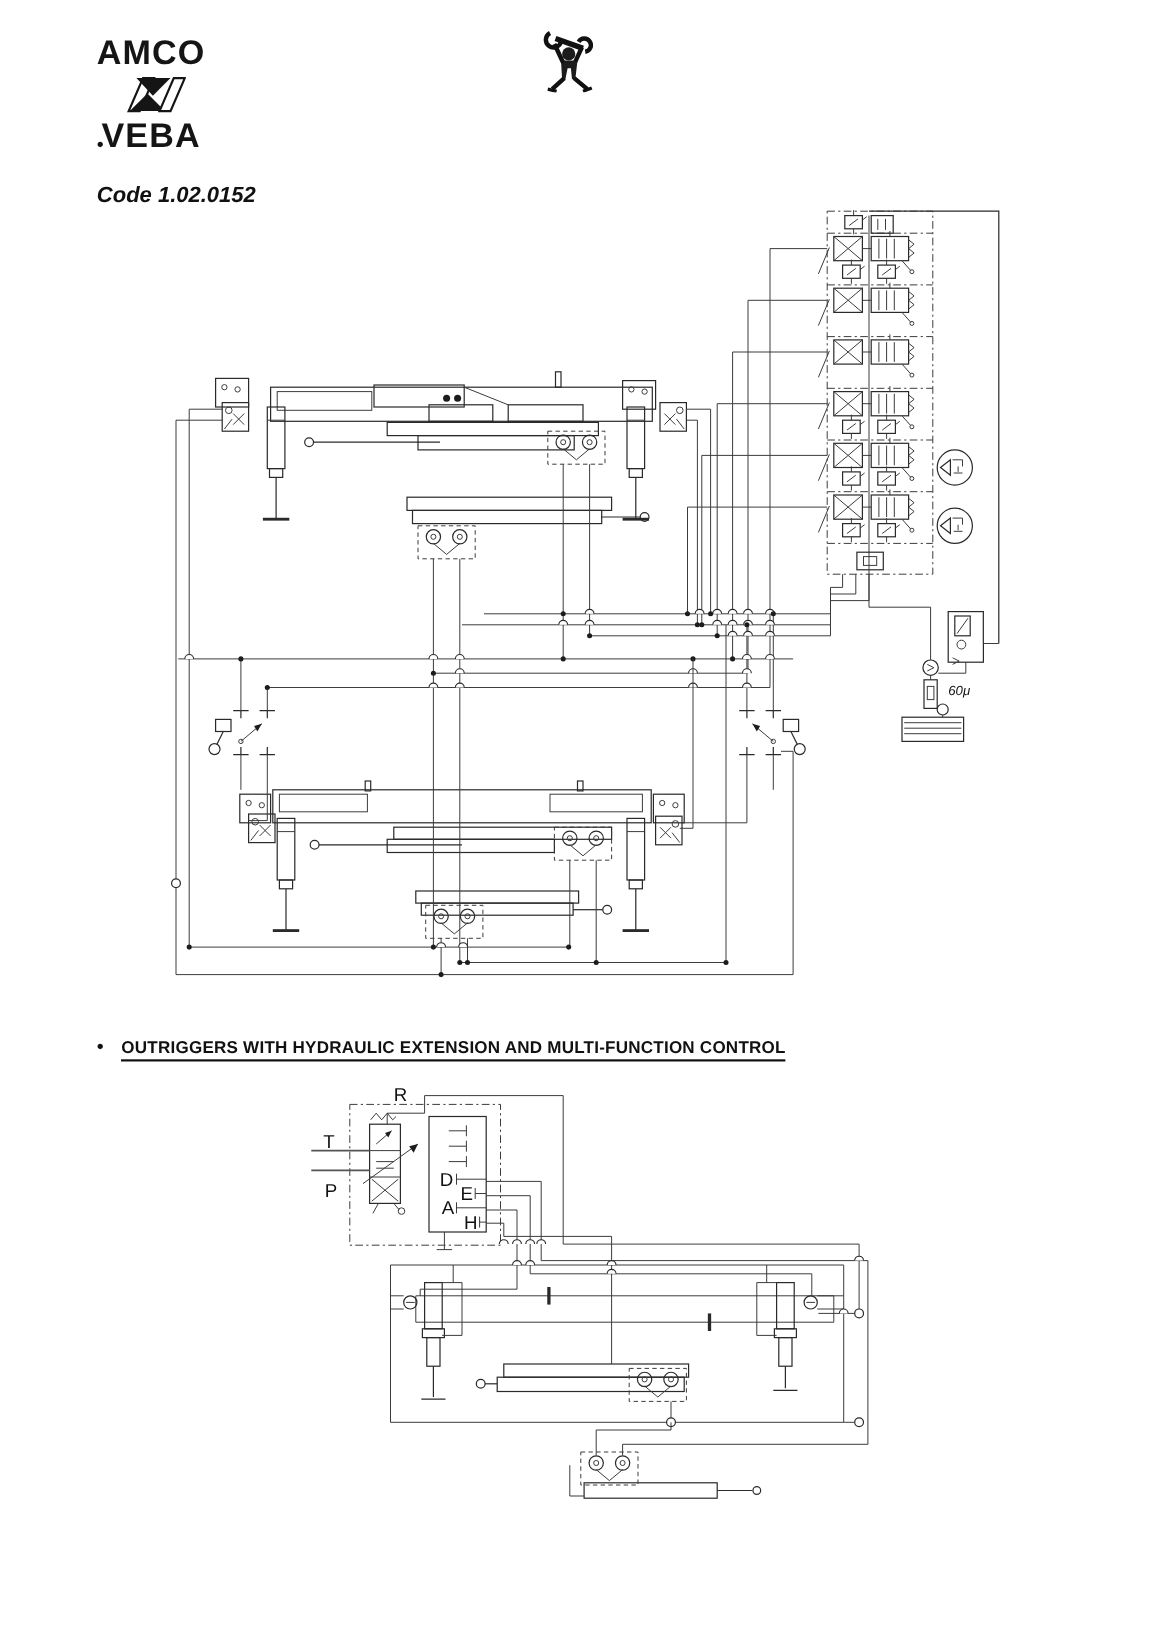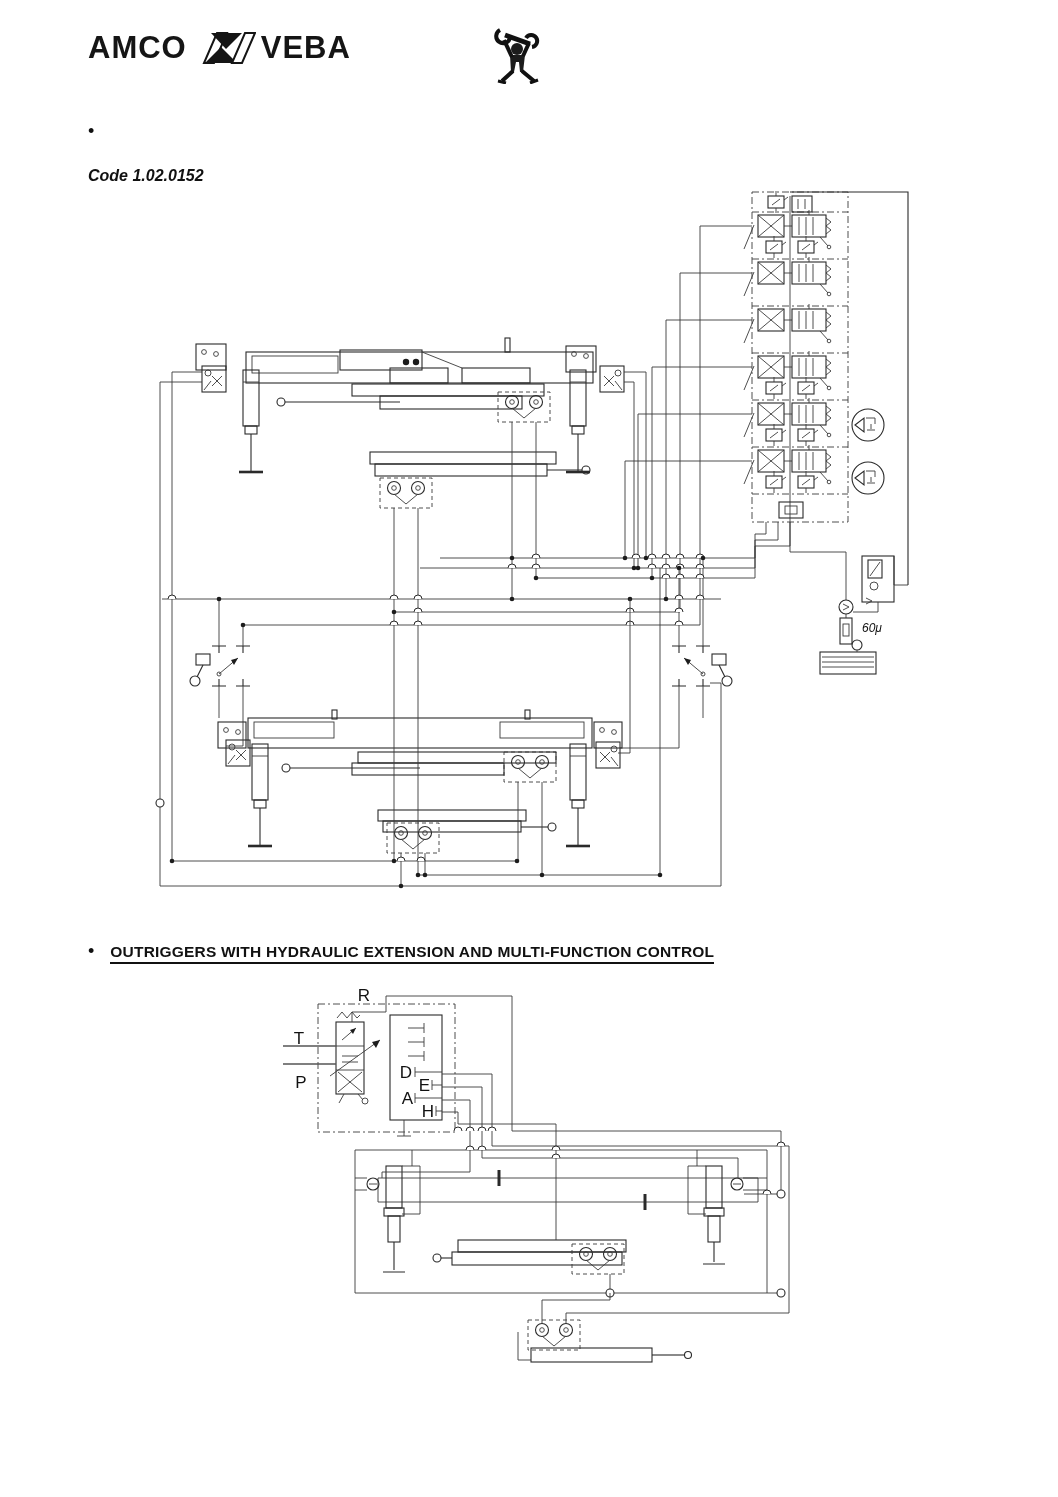--- a/index.html
+++ b/index.html
@@ -1,27 +1,27 @@
 <!DOCTYPE html>
 <html><head>
 <meta charset="utf-8">
 <style>
   html,body{margin:0;padding:0;background:#d7d7d7;}
   .page{position:relative;width:1058px;height:1497px;background:#ffffff;margin:0 auto;
         font-family:"Liberation Sans",sans-serif;color:#111;overflow:hidden;}
-  .logo{position:absolute;left:88px;top:30px;display:flex;align-items:center;gap:2px;}
+  .logo{position:absolute;left:88px;top:30px;display:flex;align-items:center;gap:2px;flex-direction:column;}
   .logo .word{font-size:31px;font-weight:bold;letter-spacing:1px;color:#151515;}
   .logo svg{display:block;margin:0 3px;}
   .mechanic{position:absolute;left:492px;top:22px;}
   .h-row{position:absolute;left:88px;display:flex;align-items:baseline;gap:16px;}
   .h1a{top:122px;} .h2a{top:942px;}
   .bullet{font-size:18px;line-height:1;}
   .h-title{font-size:15.5px;font-weight:bold;letter-spacing:0.2px;
            border-bottom:2px solid #111;padding-bottom:1px;}
-  .code{position:absolute;left:88px;top:167px;font-size:16px;font-weight:bold;font-style:italic;}
+  .code{position:absolute;left:88px;top:167px;font-size:20px;font-weight:bold;font-style:italic;}
   .pageno{position:absolute;left:0;top:1443px;width:100%;text-align:center;font-size:14px;}
   svg.schem{position:absolute;left:0;top:0;}
   .lw{stroke:#2a2a2a;stroke-width:1.1;fill:none;}
   .lt{stroke:#3a3a3a;stroke-width:0.9;fill:none;}
   .gy{stroke:#555;stroke-width:1.5;fill:none;}
   .fill{fill:#1c1c1c;stroke:none;}
   .dash{stroke-dasharray:7 3 2 3;}
   .dsh2{stroke-dasharray:4 3;}
   .hop{fill:#ffffff;stroke:#2a2a2a;stroke-width:1;}
   text.lbl{fill:#111;font-family:"Liberation Sans",sans-serif;font-size:17px;}

